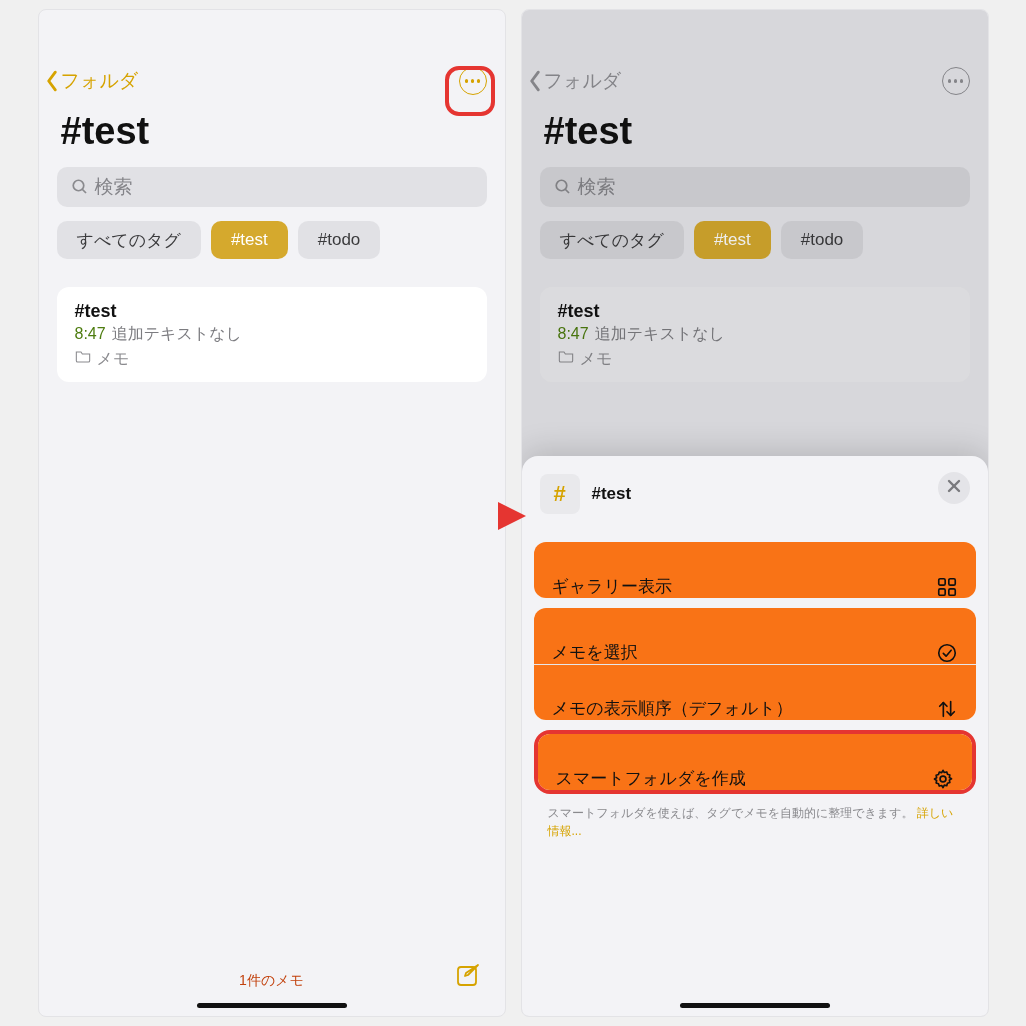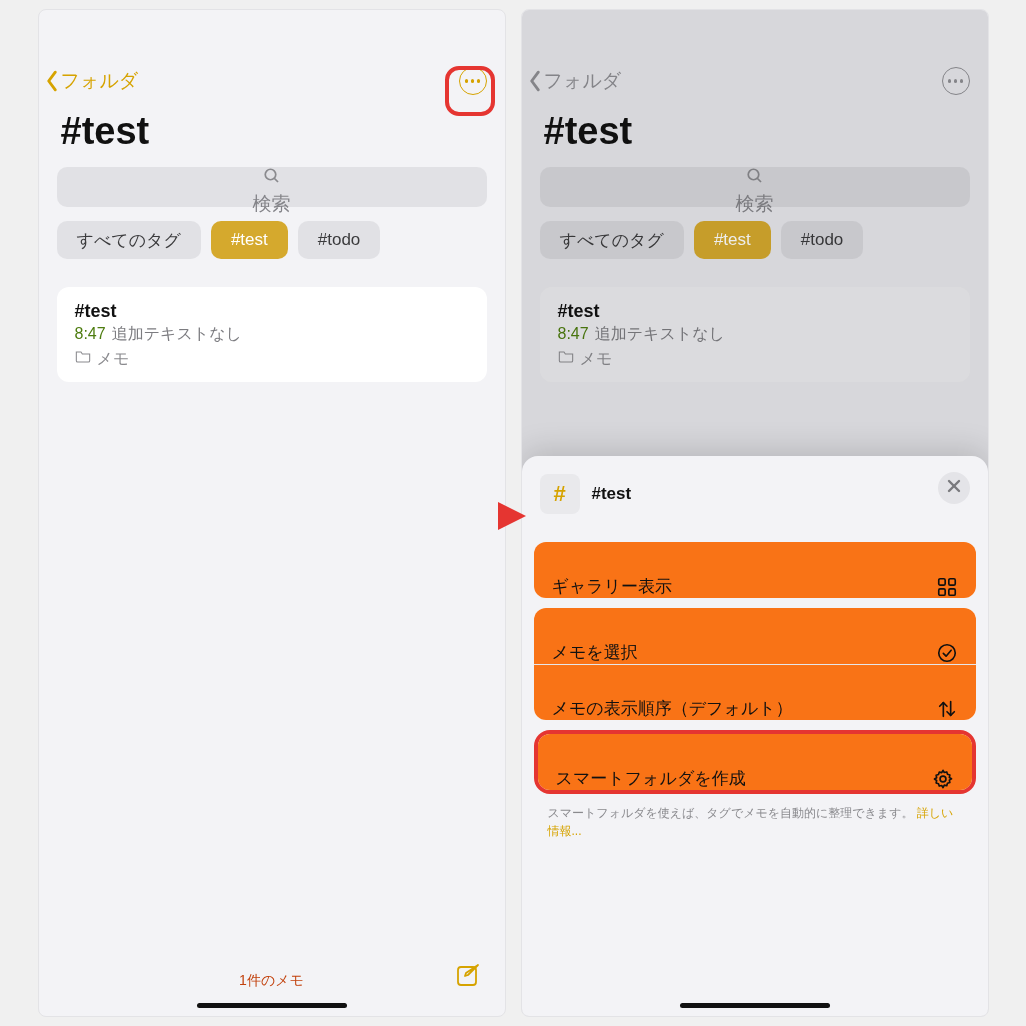--- a/index.html
+++ b/index.html
@@ -53,21 +53,21 @@
   .highlight-more {
     position:absolute; top:56px; right:10px; width:50px; height:50px;
     border:4px solid #e53531; border-radius:14px;
   }
   .title {
     font-size: 38px; font-weight: 800; padding: 6px 22px 8px; color:#111;
   }
   .searchbox {
     margin: 6px 18px 14px; height: 40px; border-radius: 10px;
     background: rgba(120,120,128,0.14);
-    display:flex; align-items:center; gap:6px; padding:0 14px; color:#8a8a8e;flex-direction:column;
+    display:flex; align-items:center; gap:6px; padding:0 14px; color:#8a8a8e;
   }
   .search-icon svg { width:18px; height:18px; display:block; }
   .search-ph { font-size:19px; color:#848489; }
   .tagrow { display:flex; gap:10px; padding:0 18px 18px; }
   .tagchip {
     height:38px; padding:0 20px; border-radius:10px;
     background:rgba(120,120,128,0.14); color:#3b3b3d; font-size:17px;
     display:flex; align-items:center; font-weight:500;
   }
   .tagchip.active { background:#d5a92d; color:#fff; }

